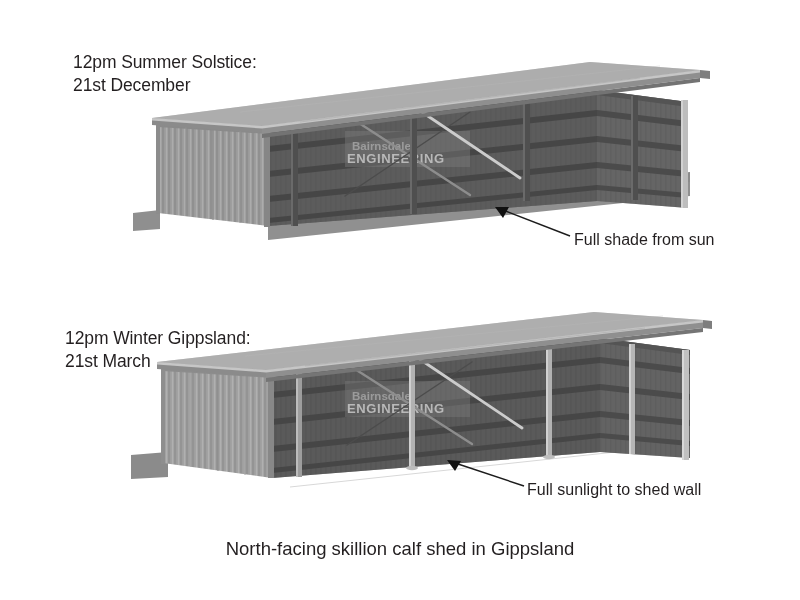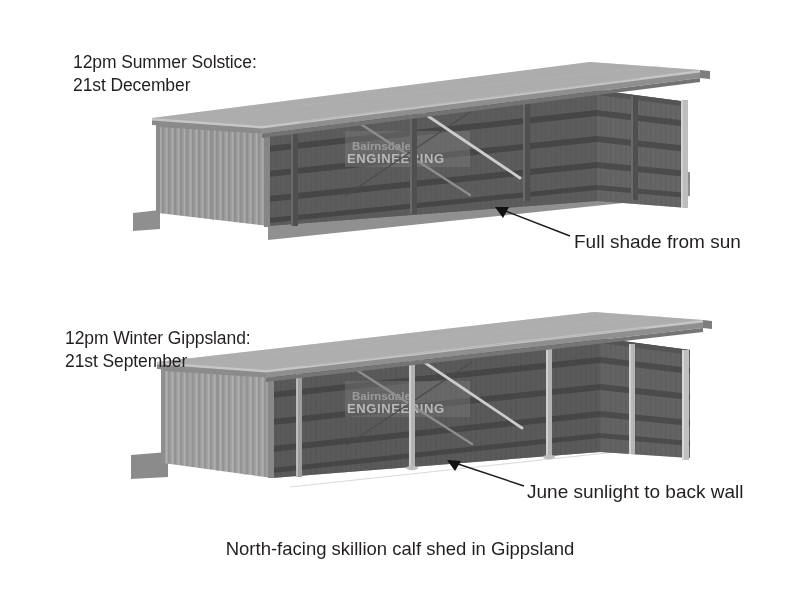--- a/index.html
+++ b/index.html
@@ -36,21 +36,21 @@
     font-size: 17.5px;
     line-height: 1.32;
     letter-spacing: -0.1px;
     color: #231f20;
     white-space: pre;
   }
   #summer-heading { left: 65px; top: 51px; margin-left: 8px; }
   #winter-heading { left: 65px; top: 327px; }
   .callout-label {
     position: absolute;
-    font-size: 19px;
+    font-size: 16px;
     color: #231f20;
     white-space: nowrap;
   }
   #summer-callout-label { left: 574px; top: 231px; }
   #winter-callout-label { left: 527px; top: 481px; }
   #figure-caption {
     position: absolute;
     left: 0;
     top: 538px;
     width: 800px;
@@ -286,21 +286,21 @@
     <g>
       <line x1="524" y1="486" x2="455" y2="463" stroke="#1c1c1c" stroke-width="1.4"></line>
       <polygon points="447,460 461,461 455,471" fill="#111111"></polygon>
     </g>
   </svg>
 
   <div class="hdr" id="summer-heading"><span>12pm Summer Solstice:</span>
 <span>21st December</span></div>
 
   <div class="hdr" id="winter-heading"><span>12pm Winter Gippsland:</span>
-<span>21st September</span></div>
+<span>21st March</span></div>
 
   <div class="callout-label" id="summer-callout-label">Full shade from sun</div>
 
-  <div class="callout-label" id="winter-callout-label">June sunlight to back wall</div>
+  <div class="callout-label" id="winter-callout-label">Full sunlight to shed wall</div>
 
   <div id="figure-caption">North-facing skillion calf shed in Gippsland</div>
 
 </div>
 
 </body></html>

